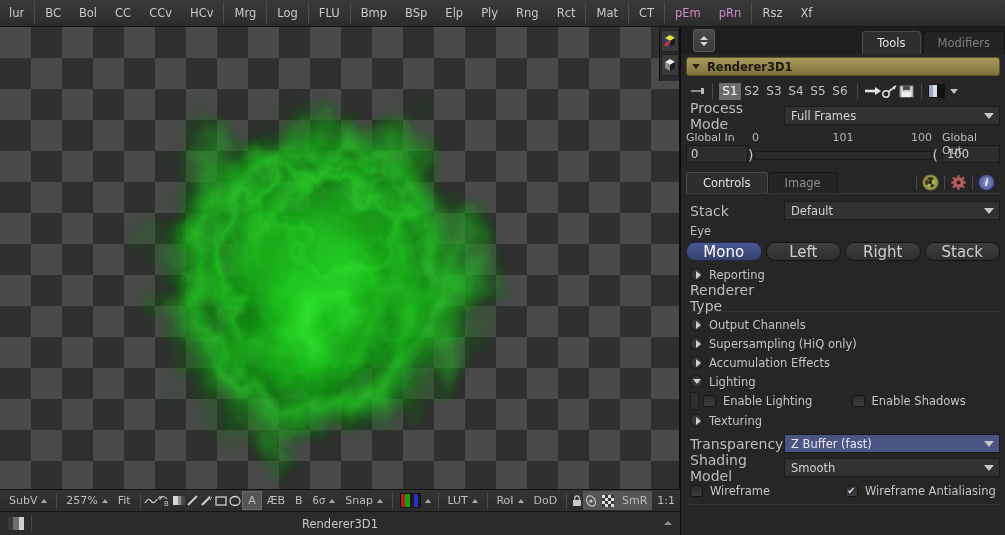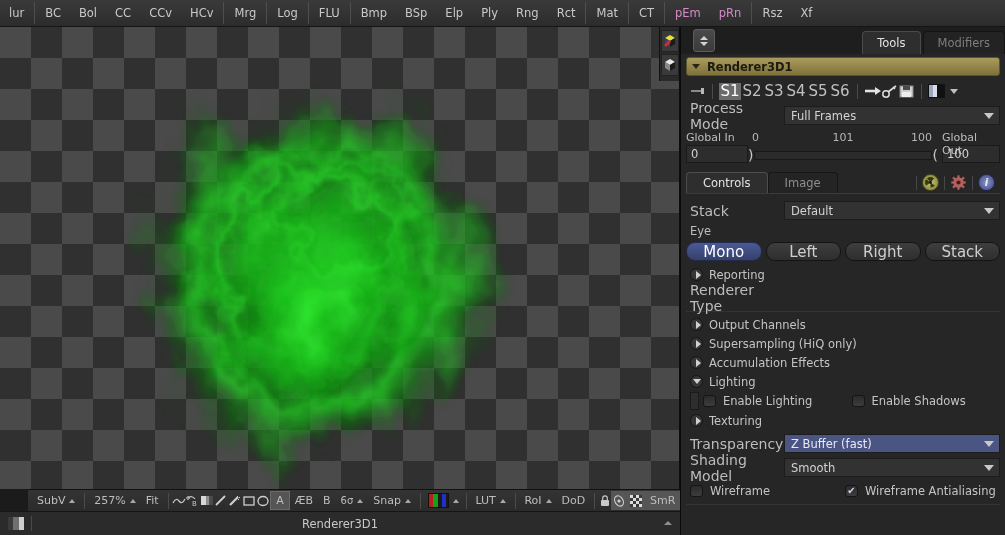--- a/index.html
+++ b/index.html
@@ -63,21 +63,20 @@
              margin-bottom:2px; background:#3a3a3a; border:1px solid #222; }
 
   
   .viewer-toolbar {
     height:22px; min-height:22px; width:100%;
     background:linear-gradient(180deg,#343434,#2b2b2b);
     border-top:1px solid #111;
     display:flex; align-items:center; padding-left:4px;
     font-size:11px; color:#bdbdbd;
     overflow:hidden;
-    margin-left:28px;
   }
   .vt-item { padding:0 5px; height:19px; display:flex; align-items:center; white-space:nowrap; }
   .vt-item.active { background:#555; border:1px solid #6a6a6a; }
   .vt-sep { width:1px; height:16px; background:#4b4b4b; margin:0 4px; }
   .caret-up { display:inline-block; width:0;height:0;
     border-left:3.5px solid transparent;border-right:3.5px solid transparent;
     border-bottom:4px solid #a8a8a8; margin-left:4px; }
   .vt-icon { width:17px;height:18px; display:flex;align-items:center;justify-content:center; }
   .vt-group-hl { background:#565656; display:flex; align-items:center; height:19px; }
 
@@ -120,21 +119,21 @@
     border:1px solid #5e5526; border-radius:3px;
     display:flex; align-items:center; padding-left:5px;
     color:#1a1a10; font-weight:bold; font-size:11.5px;
   }
   .tri-dn { width:0;height:0;border-left:4px solid transparent;border-right:4px solid transparent;
             border-top:5px solid #2a2616; margin-right:7px; }
 
   .icon-row { height:22px; display:flex; align-items:center; gap:0px; padding-left:3px; }
   .ir-sep { width:1px; height:15px; background:#4b4b4b; margin:0 6px; }
   .sbtn { width:22px; height:17px; display:flex; align-items:center; justify-content:center;
-          font-size:15px; color:#c0c0c0; }
+          font-size:12px; color:#c0c0c0; }
   .sbtn.active { background:#6b6b6b; color:#fff; }
 
   .field-row { display:flex; align-items:center; height:21px; margin:3px 0; }
   .field-label { width:98px; font-size:14px; color:#bdbdbd; padding-left:4px; flex-shrink:0; }
   .combo { flex:1; height:19px; background:#323232; border:1px solid #1c1c1c;
            display:flex; align-items:center; padding-left:6px; font-size:11.5px; color:#d2d2d2;
            position:relative; }
   .combo.sel { background:#4a5584; color:#e8e8f2; }
   .combo .arr { position:absolute; right:5px; width:0;height:0;
      border-left:5px solid transparent;border-right:5px solid transparent;border-top:6px solid #c8c8c8;}

